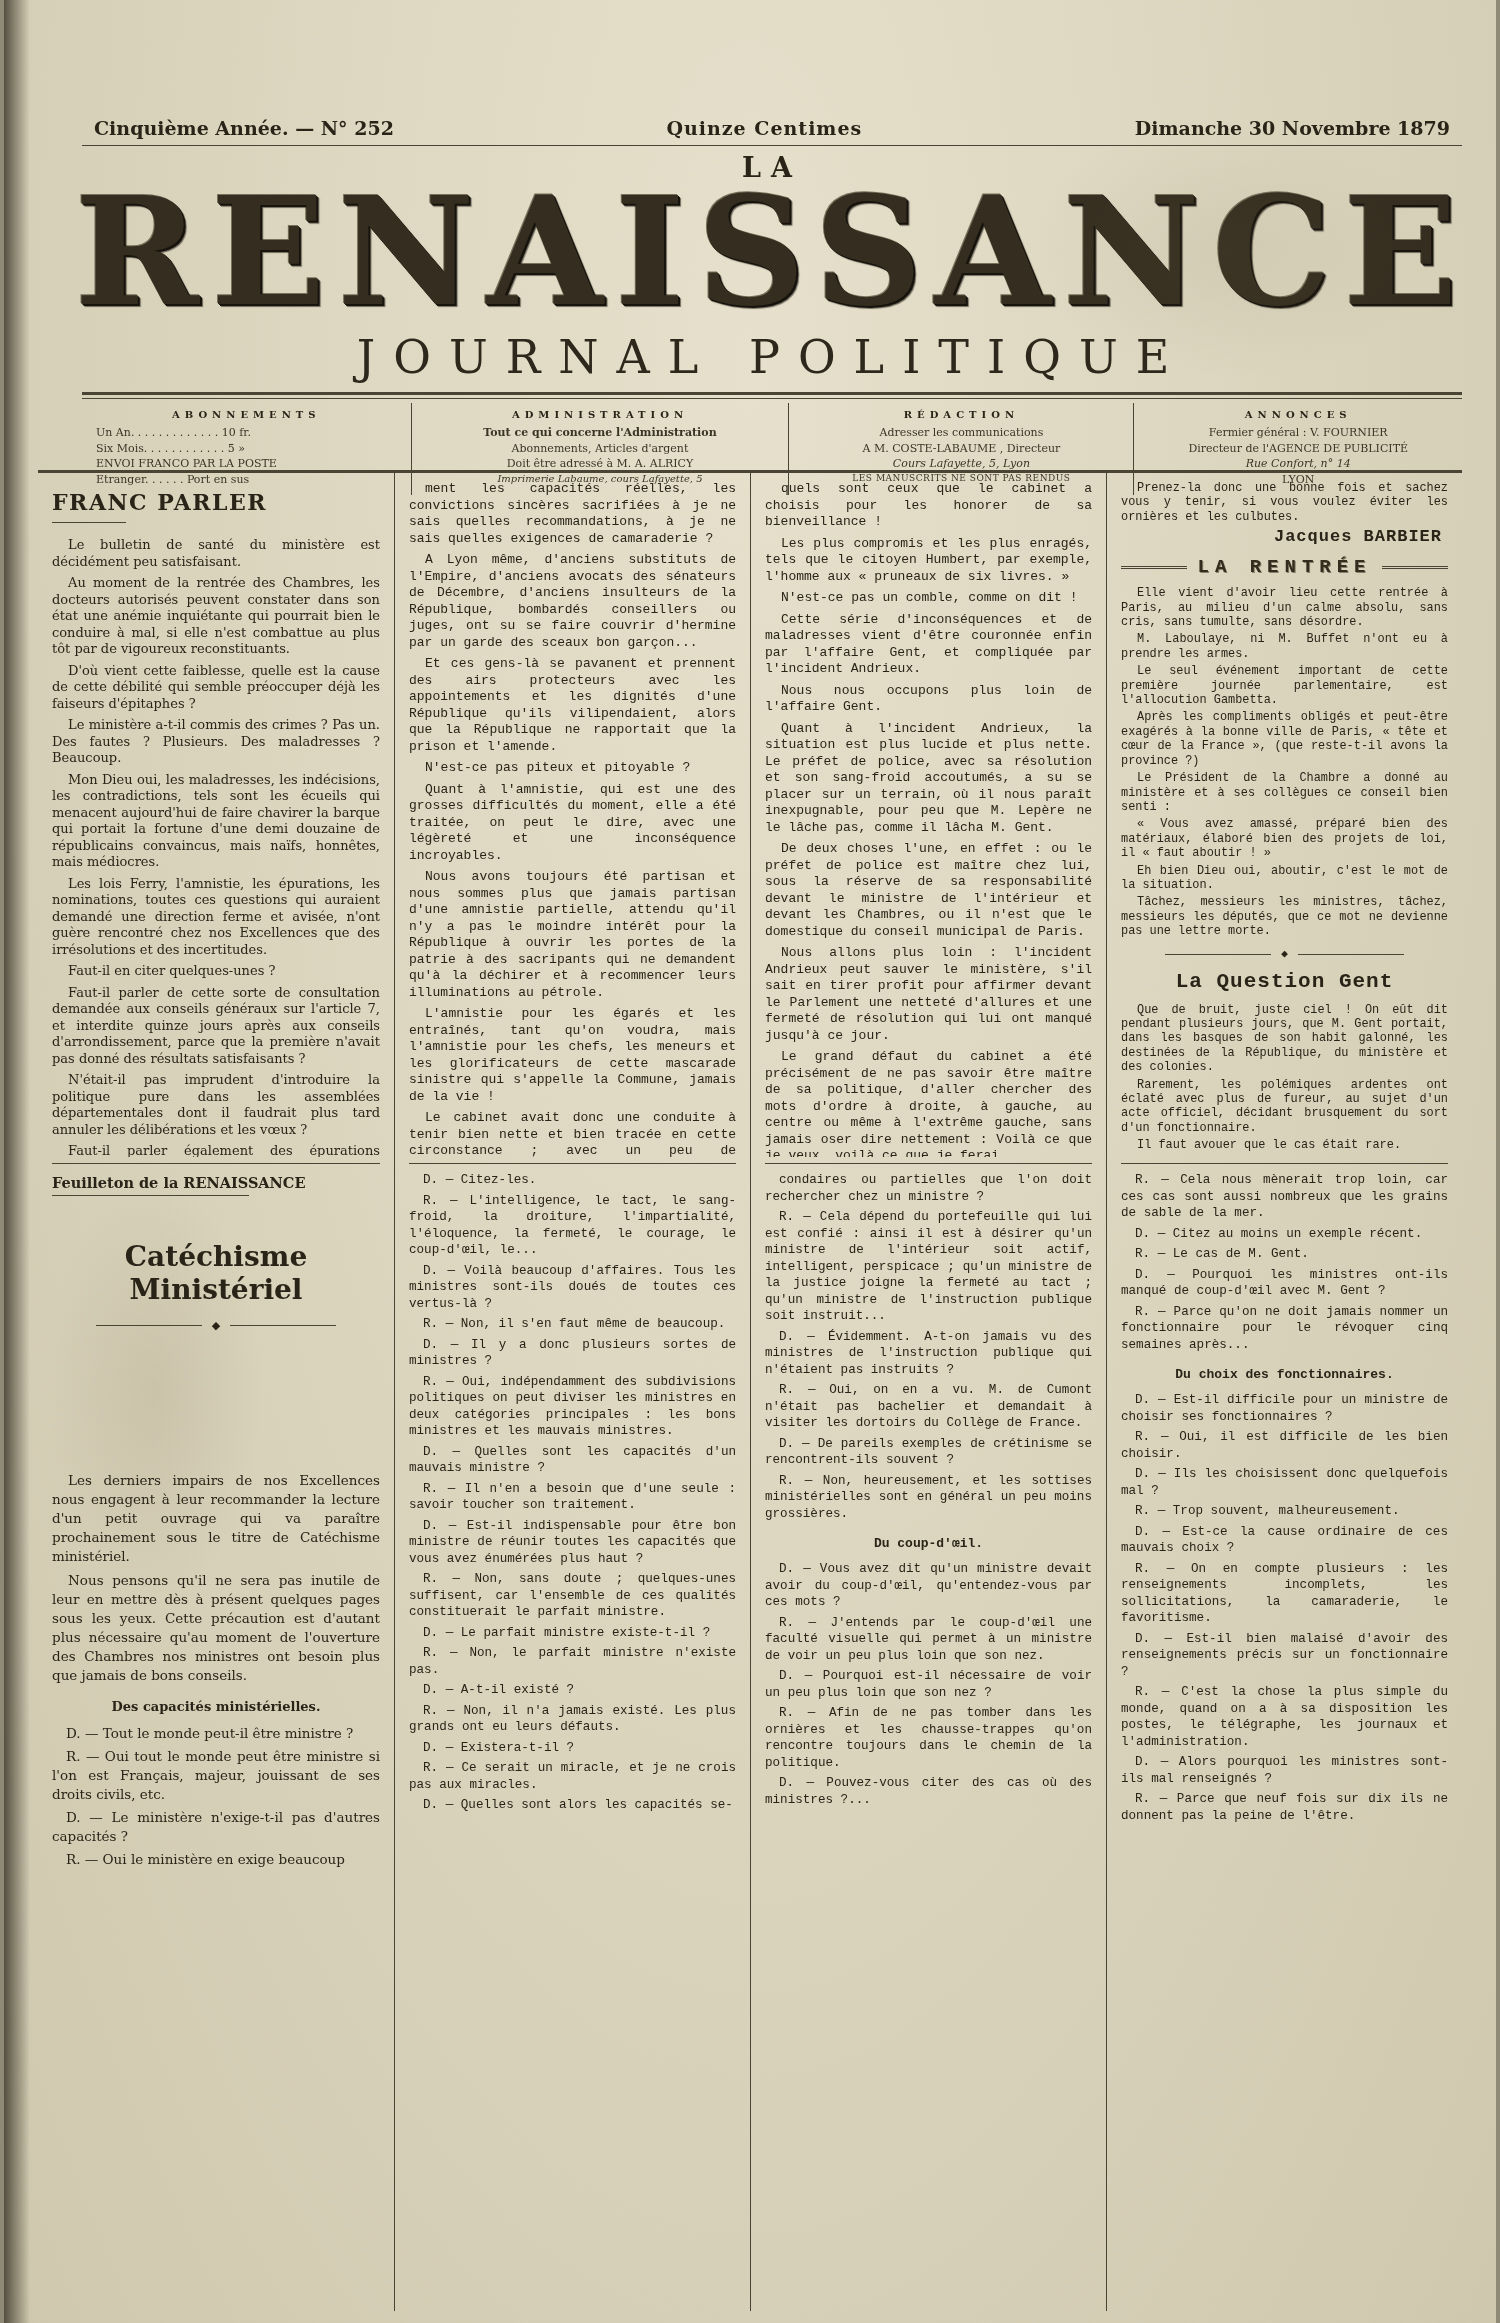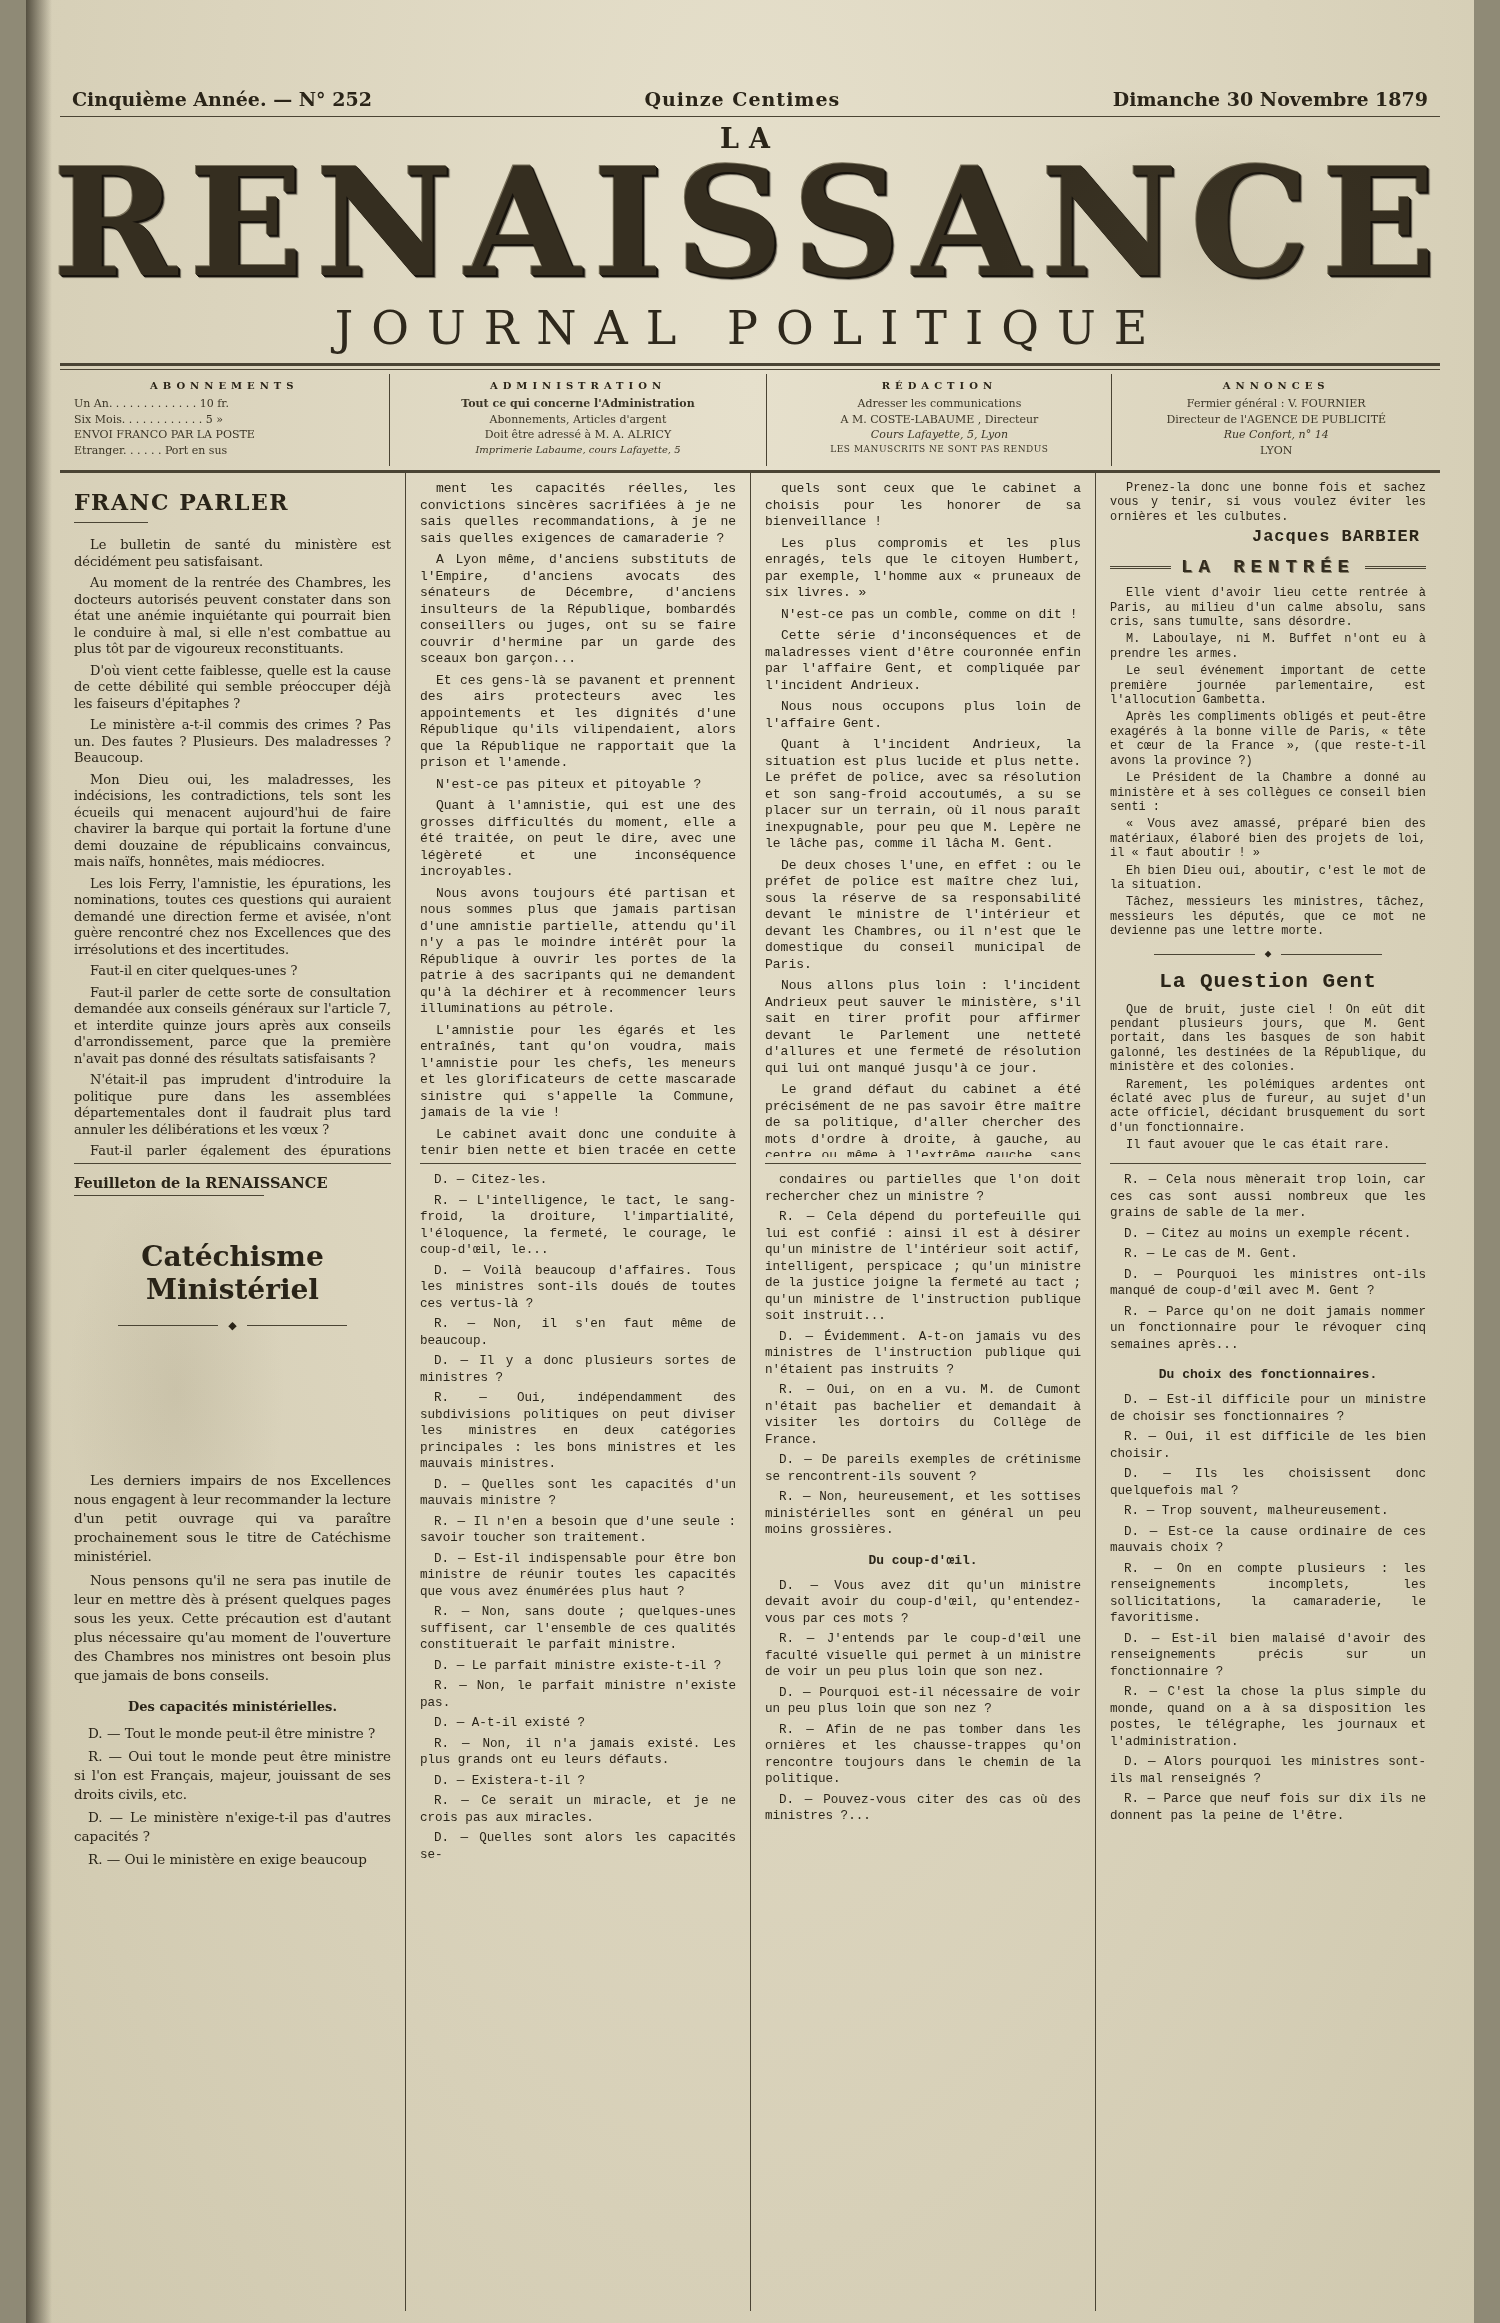--- a/index.html
+++ b/index.html
@@ -12,31 +12,32 @@
   }
   html,body{margin:0;padding:0;background:#8f8a76;}
   .page{
     position:relative;
     width:1448px;height:2323px;
     margin:0 auto;
     background:radial-gradient(ellipse at 50% 16%, var(--paper-hi) 0%, var(--paper) 52%, var(--paper-lo) 100%);
     font-family:"DejaVu Serif", serif;
     color:var(--ink);
     overflow:hidden;
+    padding-left:44px;
   }
   .edge-left{position:absolute;left:0;top:0;bottom:0;width:26px;
     background:linear-gradient(90deg, rgba(62,57,44,.85), rgba(62,57,44,0));pointer-events:none;}
   .stain{position:absolute;border-radius:50%;pointer-events:none;}
   .stain.s1{left:40px;top:1180px;width:220px;height:420px;background:radial-gradient(ellipse, rgba(120,110,80,.14), rgba(120,110,80,0) 70%);}
   .stain.s2{right:60px;top:120px;width:420px;height:260px;background:radial-gradient(ellipse, rgba(120,110,80,.10), rgba(120,110,80,0) 70%);}
 
   
   .topbar{display:flex;justify-content:space-between;align-items:baseline;
     padding:88px 46px 6px;font-size:19px;font-weight:bold;color:var(--ink);}
-  .topbar .price{letter-spacing:1px;}
+  .topbar .price{letter-spacing:1px;margin-top:29px;}
   .rule{margin:0 34px;border-top:1px solid var(--rule);}
 
   
   .masthead{text-align:center;}
   .mh-la{font-size:27px;font-weight:bold;letter-spacing:10px;margin-top:6px;color:var(--ink);}
   .mh-title{
     font-size:150px;line-height:1.02;font-weight:bold;letter-spacing:12px;
     white-space:nowrap;margin-top:-8px;
     color:#352e20;
     text-shadow:1px 1px 0 #17130d, 2px 2px 0 #17130d, 3px 3px 1px rgba(23,19,13,.55), -1px -1px 0 #78705a;

